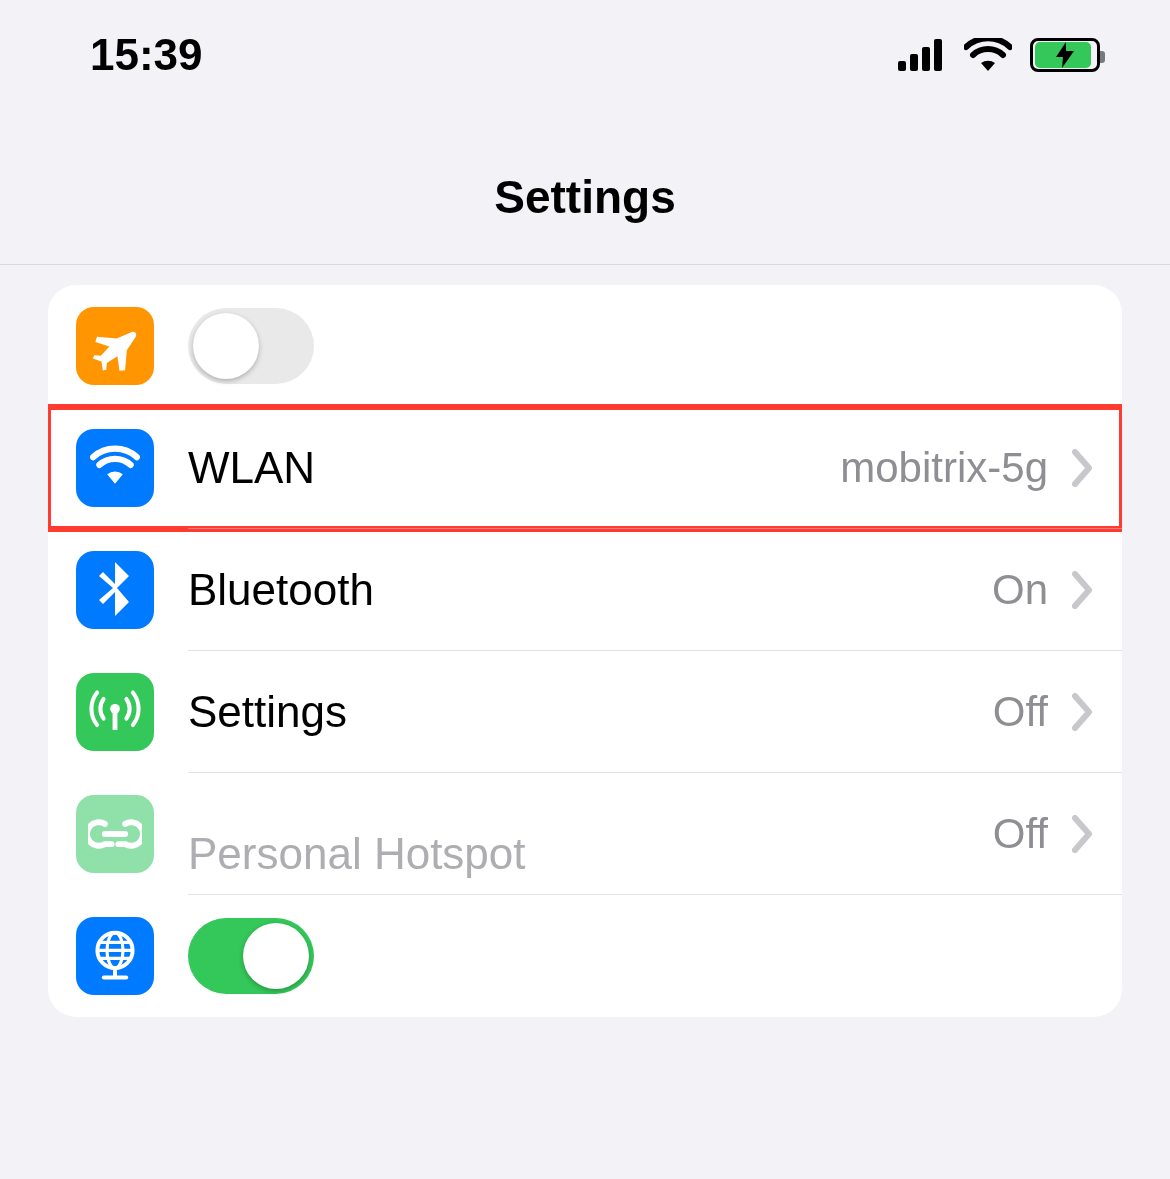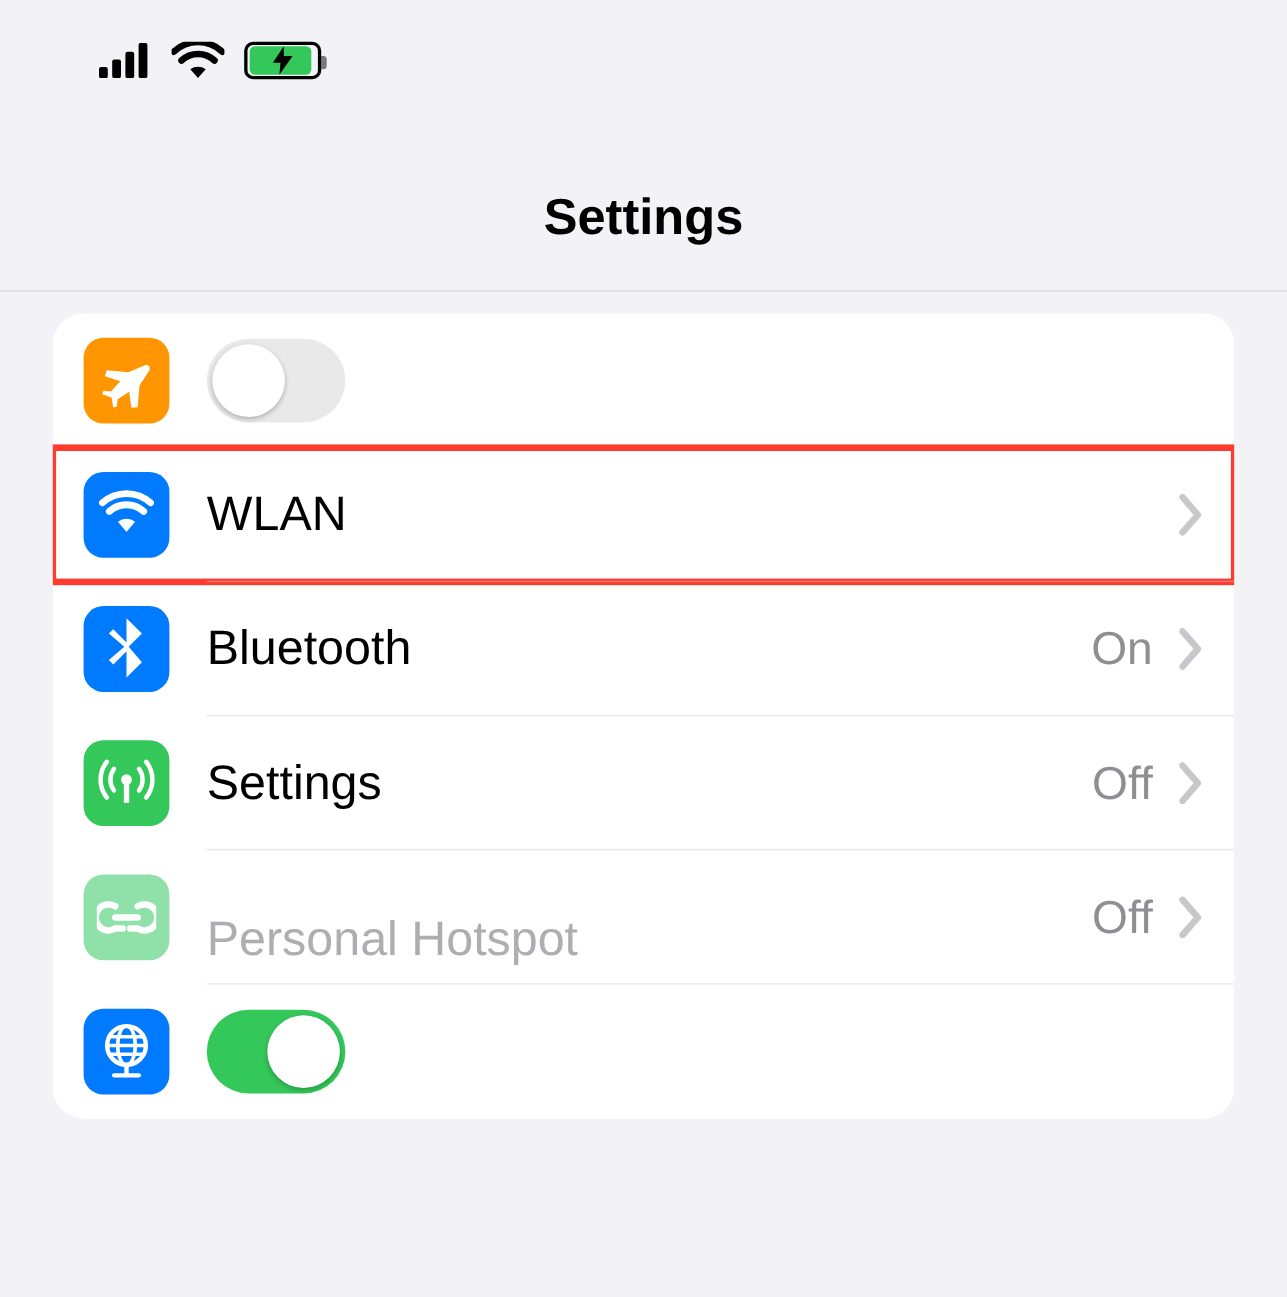--- a/index.html
+++ b/index.html
@@ -141,20 +141,21 @@
     .bolt {
       position: absolute;
       left: 50%; top: 50%;
       transform: translate(-50%,-50%);
     }
   </style>
 </head>
 <body>
 
 <div class="status-bar">
+  <div class="status-time">15:39</div>
   <div class="status-icons">
     <svg width="48" height="32" viewBox="0 0 48 32">
       <rect x="0" y="22" width="8" height="10" rx="2" fill="#000"></rect>
       <rect x="12" y="15" width="8" height="17" rx="2" fill="#000"></rect>
       <rect x="24" y="8" width="8" height="24" rx="2" fill="#000"></rect>
       <rect x="36" y="0" width="8" height="32" rx="2" fill="#000"></rect>
     </svg>
     <svg width="48" height="34" viewBox="0 0 48 34">
       <path d="M24 33 L17 25 A12 12 0 0 1 31 25 Z" fill="#000"></path>
       <path d="M9 17 A22 22 0 0 1 39 17" stroke="#000" stroke-width="6" fill="none" stroke-linecap="round"></path>
@@ -188,20 +189,21 @@
 
   <div class="row highlight">
     <div class="icon-wrap bg-blue">
       <svg width="50" height="50" viewBox="0 0 64 64">
         <path d="M32 52 L22 40 A16 16 0 0 1 42 40 Z" fill="#fff"></path>
         <path d="M12 28 A30 30 0 0 1 52 28" stroke="#fff" stroke-width="8" fill="none" stroke-linecap="round"></path>
         <path d="M4 18 A42 42 0 0 1 60 18" stroke="#fff" stroke-width="8" fill="none" stroke-linecap="round"></path>
       </svg>
     </div>
     <div class="label">WLAN</div>
+    <div class="detail">mobitrix-5g</div>
     <svg class="chevron" viewBox="0 0 22 38">
         <path d="M3 3 L17 19 L3 35" stroke="currentColor" stroke-width="6" fill="none" stroke-linecap="round" stroke-linejoin="round"></path>
       </svg>
     <div class="sep"></div>
   </div>
 
   <div class="row">
     <div class="icon-wrap bg-blue">
       <svg width="46" height="56" viewBox="0 0 40 56">
           <path d="M20 0 L34 14 L22 26 L34 40 L20 54 L20 30 L8 42 L4 38 L18 26 L4 14 L8 10 L20 22 Z M24 10 L28 14 L24 18 Z M24 36 L28 40 L24 44 Z" fill="#fff"></path>

